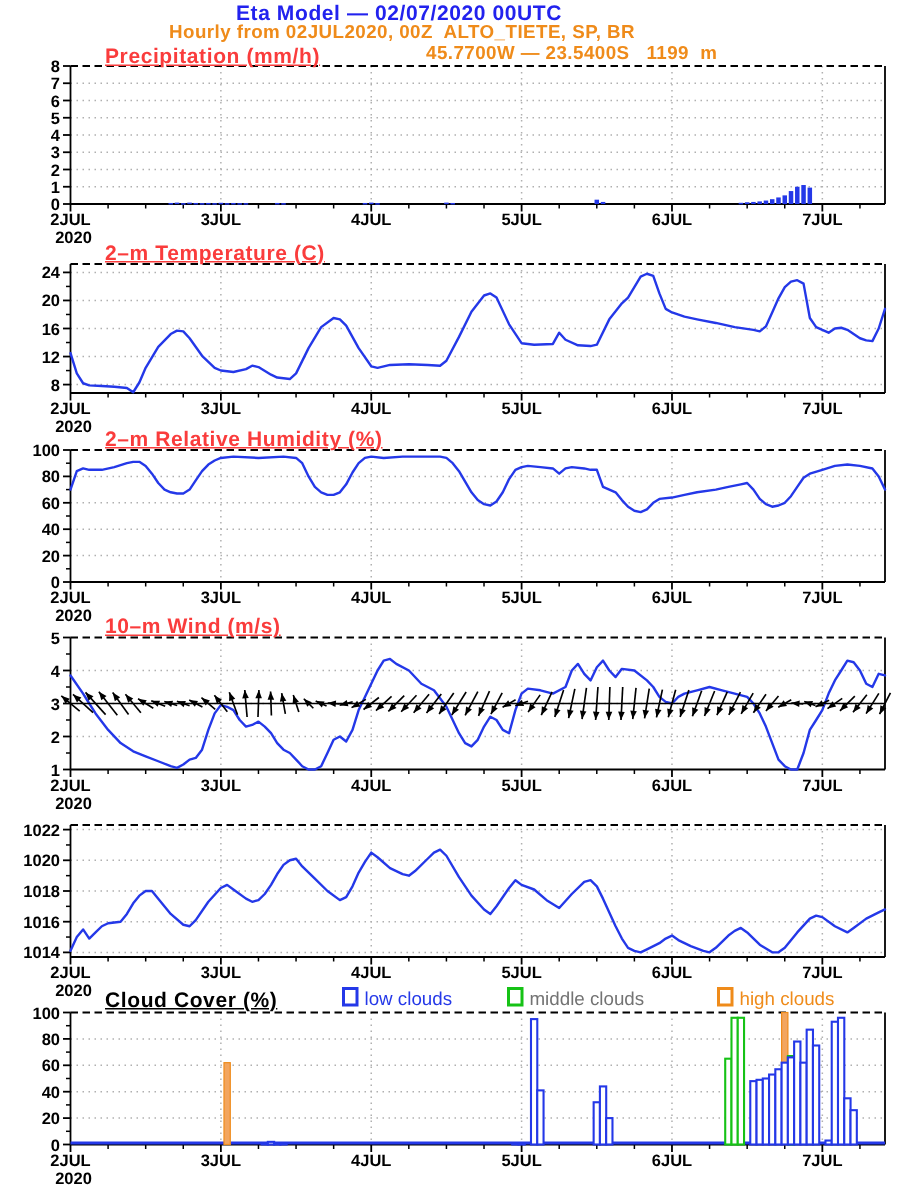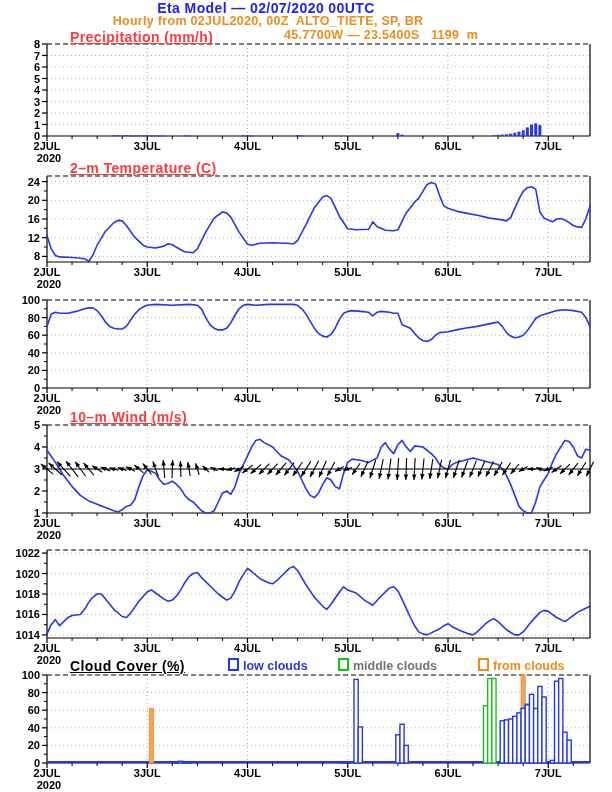--- a/index.html
+++ b/index.html
@@ -4,21 +4,21 @@
 <style>
   html,body{margin:0;padding:0;background:#fff;}
   #stage{position:relative;width:612px;height:792px;background:#fff;overflow:hidden;
          font-family:"Liberation Sans",sans-serif;}
   .hdr{position:absolute;white-space:pre;font-weight:bold;}
   .hdr1{top:0px;left:0;width:532px;text-align:center;font-size:14px;letter-spacing:.4px;}
   .hdr2{top:14px;left:-38px;width:612px;text-align:center;font-size:12.5px;letter-spacing:.3px;}
   .hdr3{top:28px;left:284px;font-size:12.5px;letter-spacing:.3px;}
   .panel-title{position:absolute;left:70px;font-weight:bold;font-size:14px;letter-spacing:.4px;
                text-decoration:underline;white-space:pre;}
-  .legend-item{position:absolute;font-weight:bold;font-size:12.5px;white-space:pre;}
+  .legend-item{position:absolute;font-weight:normal;font-size:12.5px;white-space:pre;}
   .legend-box{display:inline-block;width:7px;height:9px;border-width:2px;border-style:solid;
               vertical-align:-1px;margin-right:4px;background:#fff;}
   svg text.tick{font-family:"Liberation Sans",sans-serif;font-weight:bold;font-size:11px;fill:#000;}
   #chart-svg{position:absolute;top:0;left:0;}
 </style>
 </head>
 <body>
 
 <div id="stage">
   <svg id="chart-svg" width="612" height="792" viewBox="0 0 612 792">
@@ -590,19 +590,20 @@
         <rect x="567.0153846153846" y="740.12" width="4.2" height="22.879999999999995" fill="#fff" stroke="#2438e8" stroke-width="1.4"></rect>
       </g>
     </svg>
 
   <div class="hdr hdr1" style="color: rgb(34, 34, 238);">Eta Model — 02/07/2020 00UTC</div>
   <div class="hdr hdr2" style="color: rgb(239, 139, 26);">Hourly from 02JUL2020, 00Z  ALTO_TIETE, SP, BR</div>
   <div class="hdr hdr3" style="color: rgb(239, 139, 26);">45.7700W — 23.5400S   1199  m</div>
 
   <div class="panel-title" style="top: 29px; color: rgb(250, 60, 60);">Precipitation (mm/h)</div>
   <div class="panel-title" style="top: 160px; color: rgb(250, 60, 60);">2–m Temperature (C)</div>
+  <div class="panel-title" style="top: 284px; color: rgb(250, 60, 60);">2–m Relative Humidity (%)</div>
   <div class="panel-title" style="top: 409px; color: rgb(250, 60, 60);">10–m Wind (m/s)</div>
   <div class="panel-title" style="top: 658px; color: #000000;">Cloud Cover (%)</div>
 
   <span class="legend-item" style="top:658px;left:228px"><span class="legend-box" style="border-color: rgb(36, 56, 232);"></span><span style="color: rgb(36, 56, 232);">low clouds</span></span>
   <span class="legend-item" style="top:658px;left:338px"><span class="legend-box" style="border-color: rgb(22, 194, 22);"></span><span style="color: #737373;">middle clouds</span></span>
-  <span class="legend-item" style="top:658px;left:478px"><span class="legend-box" style="border-color: rgb(239, 139, 26);"></span><span style="color: rgb(239, 139, 26);">from clouds</span></span>
+  <span class="legend-item" style="top:658px;left:478px"><span class="legend-box" style="border-color: rgb(239, 139, 26);"></span><span style="color: rgb(239, 139, 26);">high clouds</span></span>
 </div>
 
 </body></html>

